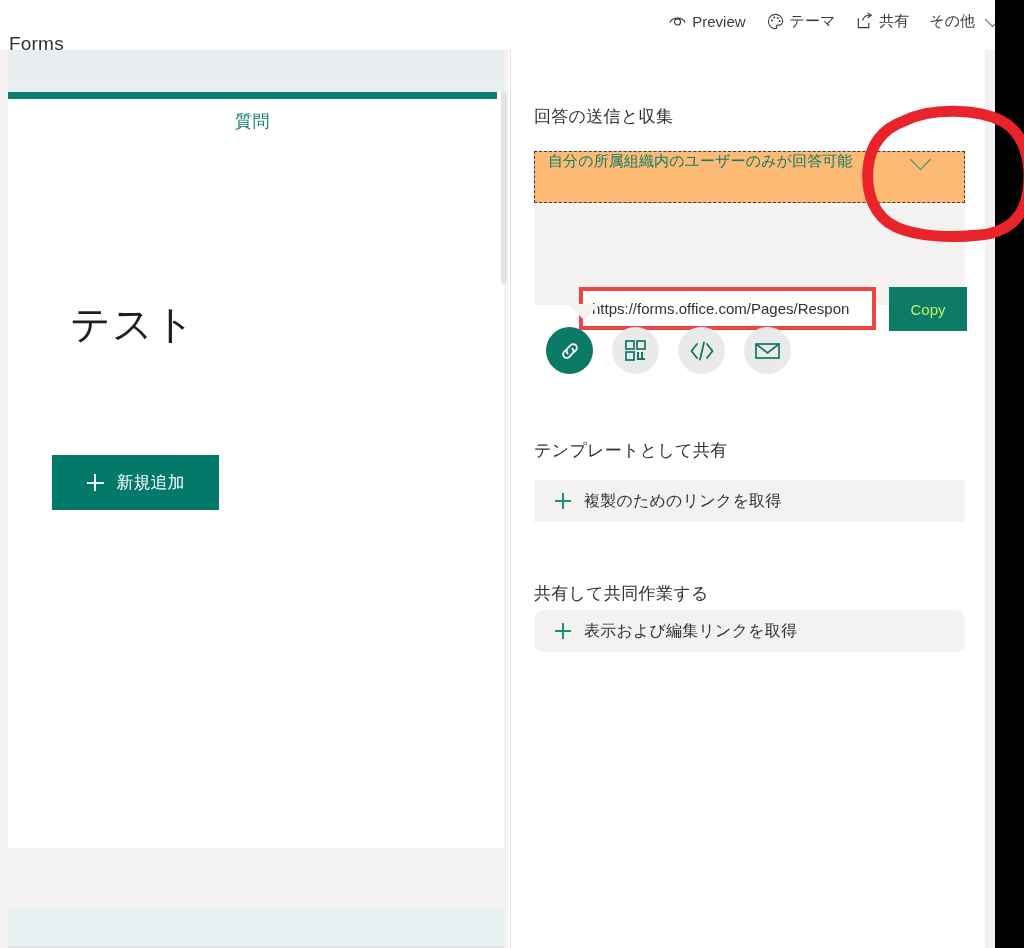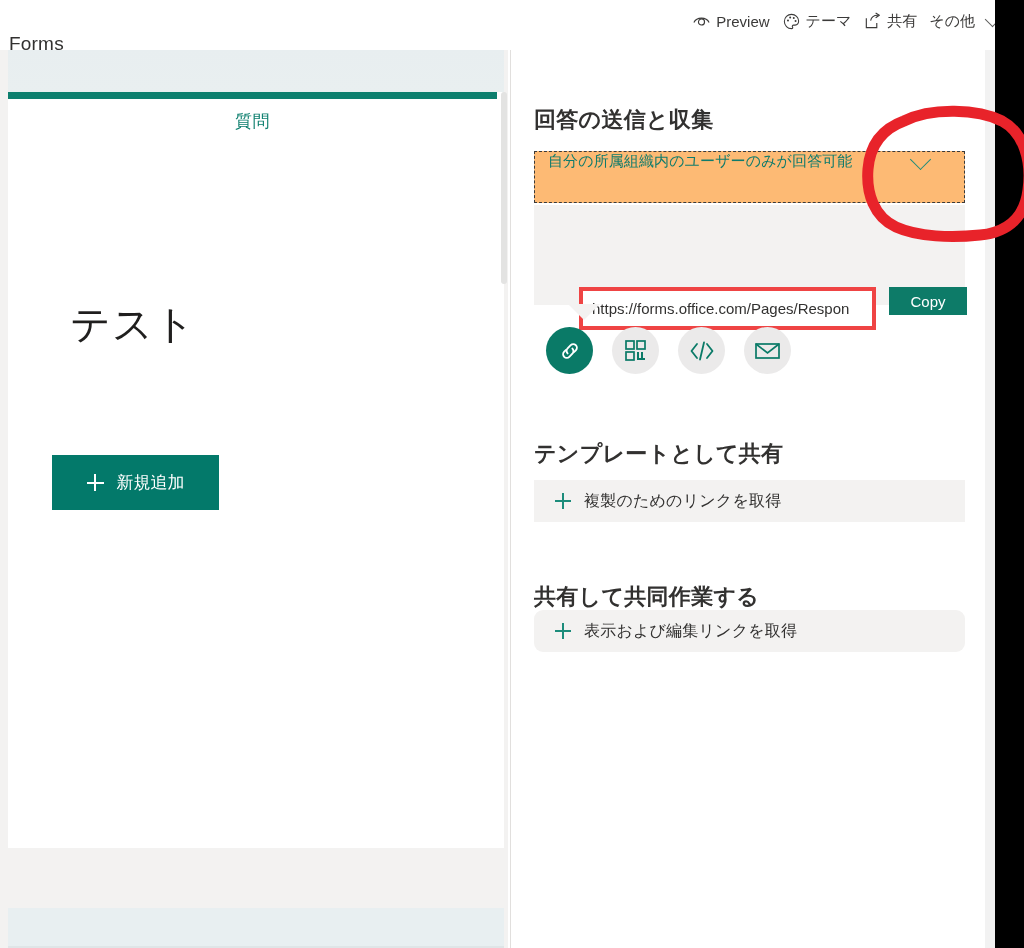--- a/index.html
+++ b/index.html
@@ -36,21 +36,21 @@
     color: #323130;
     font-weight: 400;
     letter-spacing: .2px;
     margin-top: 22px;
   }
   .header-actions {
     position: absolute;
     right: 20px; top: 10px;
     display: flex;
     align-items: center;
-    gap: 0px;
+    gap: 8px;
     font-size: 15px;
     color: #3b3a39;
   }
   .hact {
     display: flex;
     align-items: center;
     gap: 5px;
     padding: 2px 6px;
     cursor: default;
     white-space: nowrap;
@@ -170,23 +170,23 @@
 
   
   .right-pane {
     position: absolute;
     left: 512px; top: 50px;
     width: 483px; height: 898px;
     background: #ffffff;
   }
   .section-title {
     position: absolute;
-    font-size: 22px;
+    font-size: 17px;
     color: #323130;
-    font-weight: 700;
+    font-weight: 400;
     letter-spacing: .3px;
   }
   #t-send   { left: 22px; top: 55px; }
   #t-tpl    { left: 22px; top: 389px; }
   #t-collab { left: 22px; top: 532px; }
 
   .audience-select {
     position: absolute;
     left: 22px; top: 101px;
     width: 431px; height: 52px;
@@ -235,23 +235,23 @@
     background: #ffffff;
     font-size: 15px;
     color: #323130;
     padding: 0 9px;
     font-family: inherit;
     outline: none;
   }
   .copy-btn {
     position: absolute;
     left: 355px; top: 82px;
-    width: 78px; height: 28px;
+    width: 78px; height: 44px;
     background: #0d7b68;
-    color: #ffffff;
+    color: #bef264;
     border: none;
     font-size: 15px;
     cursor: pointer;
     font-family: inherit;
   }
 
   .icon-row {
     position: absolute;
     left: 34px; top: 277px;
     display: flex;

